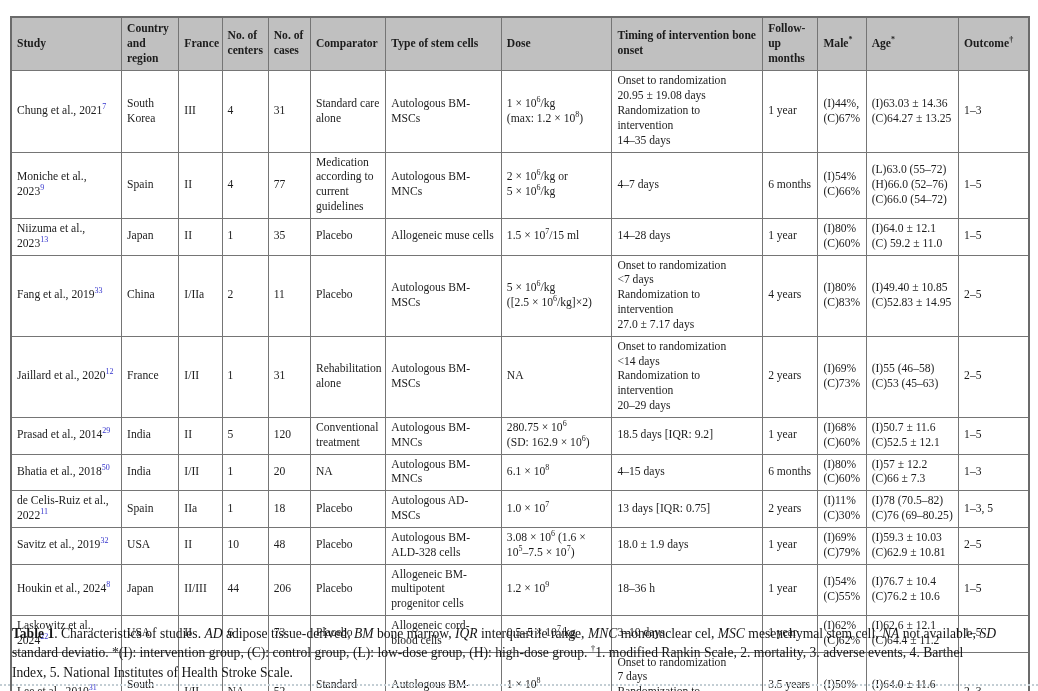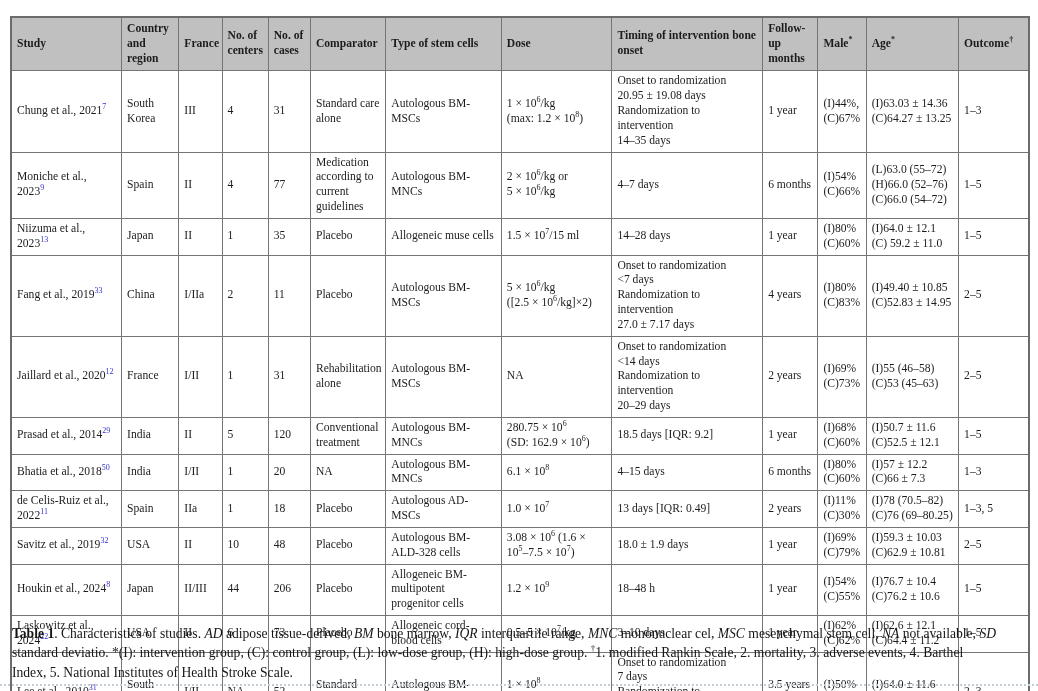--- a/index.html
+++ b/index.html
@@ -201,21 +201,21 @@
         </tr>
         <tr>
           <td>de Celis-Ruiz et al., 2022<sup class="ref">11</sup></td>
           <td>Spain</td>
           <td>IIa</td>
           <td>1</td>
           <td>18</td>
           <td>Placebo</td>
           <td>Autologous AD-MSCs</td>
           <td>1.0 × 10<sup>7</sup></td>
-          <td>13 days [IQR: 0.49]</td>
+          <td>13 days [IQR: 0.75]</td>
           <td>2 years</td>
           <td>(I)11%<br>(C)30%</td>
           <td>(I)78 (70.5–82)<br>(C)76 (69–80.25)</td>
           <td>1–3, 5</td>
         </tr>
         <tr>
           <td>Savitz et al., 2019<sup class="ref">32</sup></td>
           <td>USA</td>
           <td>II</td>
           <td>10</td>
@@ -231,21 +231,21 @@
         </tr>
         <tr>
           <td>Houkin et al., 2024<sup class="ref">8</sup></td>
           <td>Japan</td>
           <td>II/III</td>
           <td>44</td>
           <td>206</td>
           <td>Placebo</td>
           <td>Allogeneic BM-multipotent progenitor cells</td>
           <td>1.2 × 10<sup>9</sup></td>
-          <td>18–48 h</td>
+          <td>18–36 h</td>
           <td>1 year</td>
           <td>(I)54%<br>(C)55%</td>
           <td>(I)76.7 ± 10.4<br>(C)76.2 ± 10.6</td>
           <td>1–5</td>
         </tr>
         <tr>
           <td>Laskowitz et al., 2024<sup class="ref">22</sup></td>
           <td>USA</td>
           <td>II</td>
           <td>6</td>

